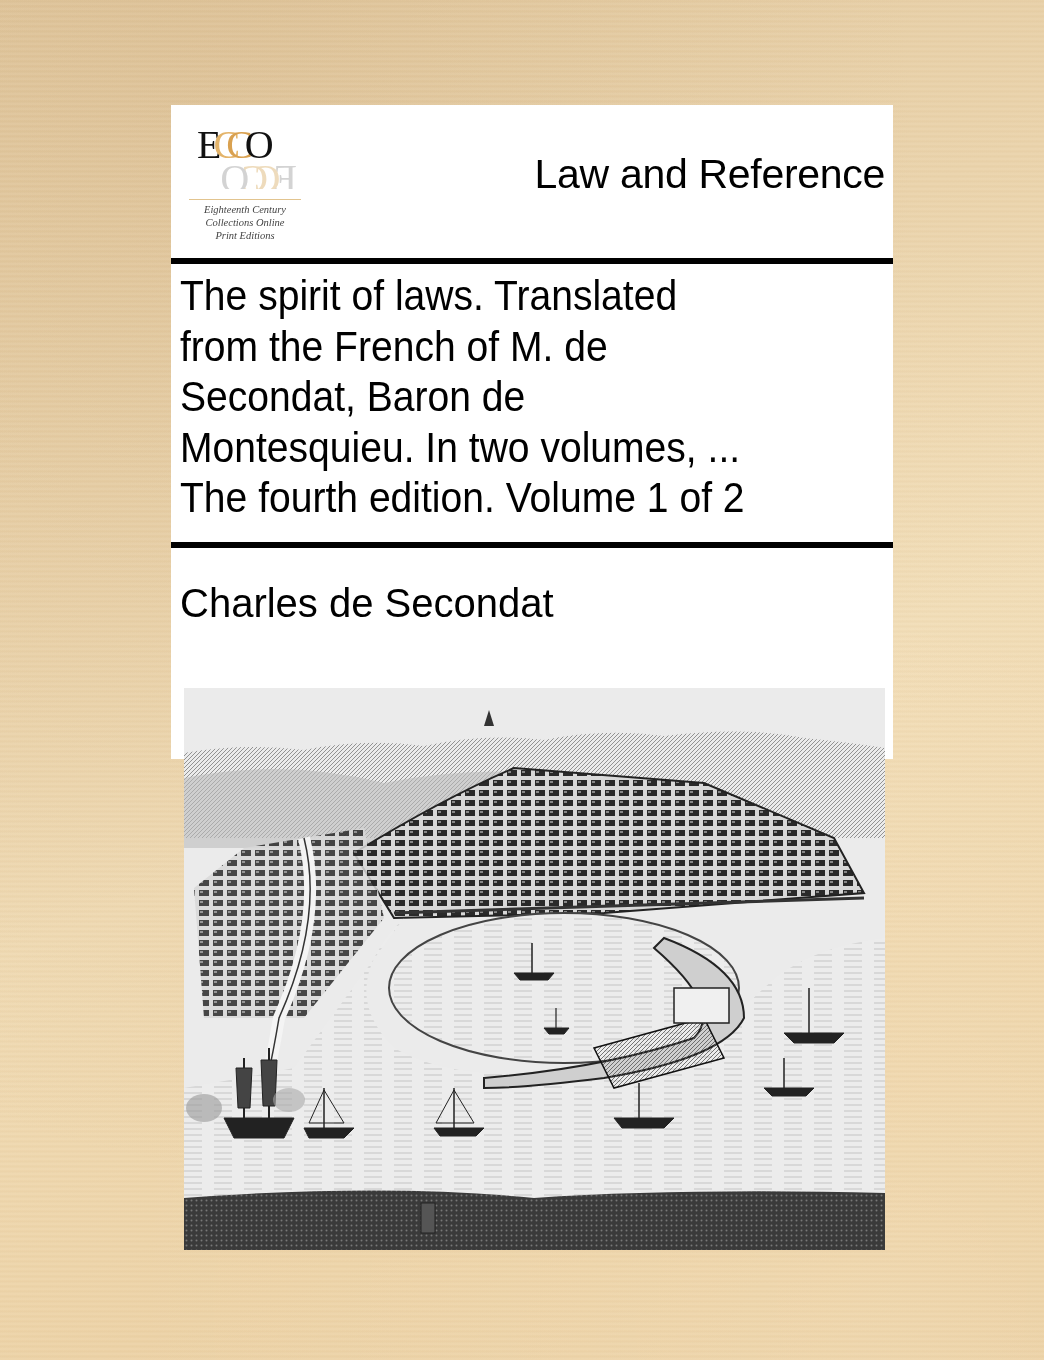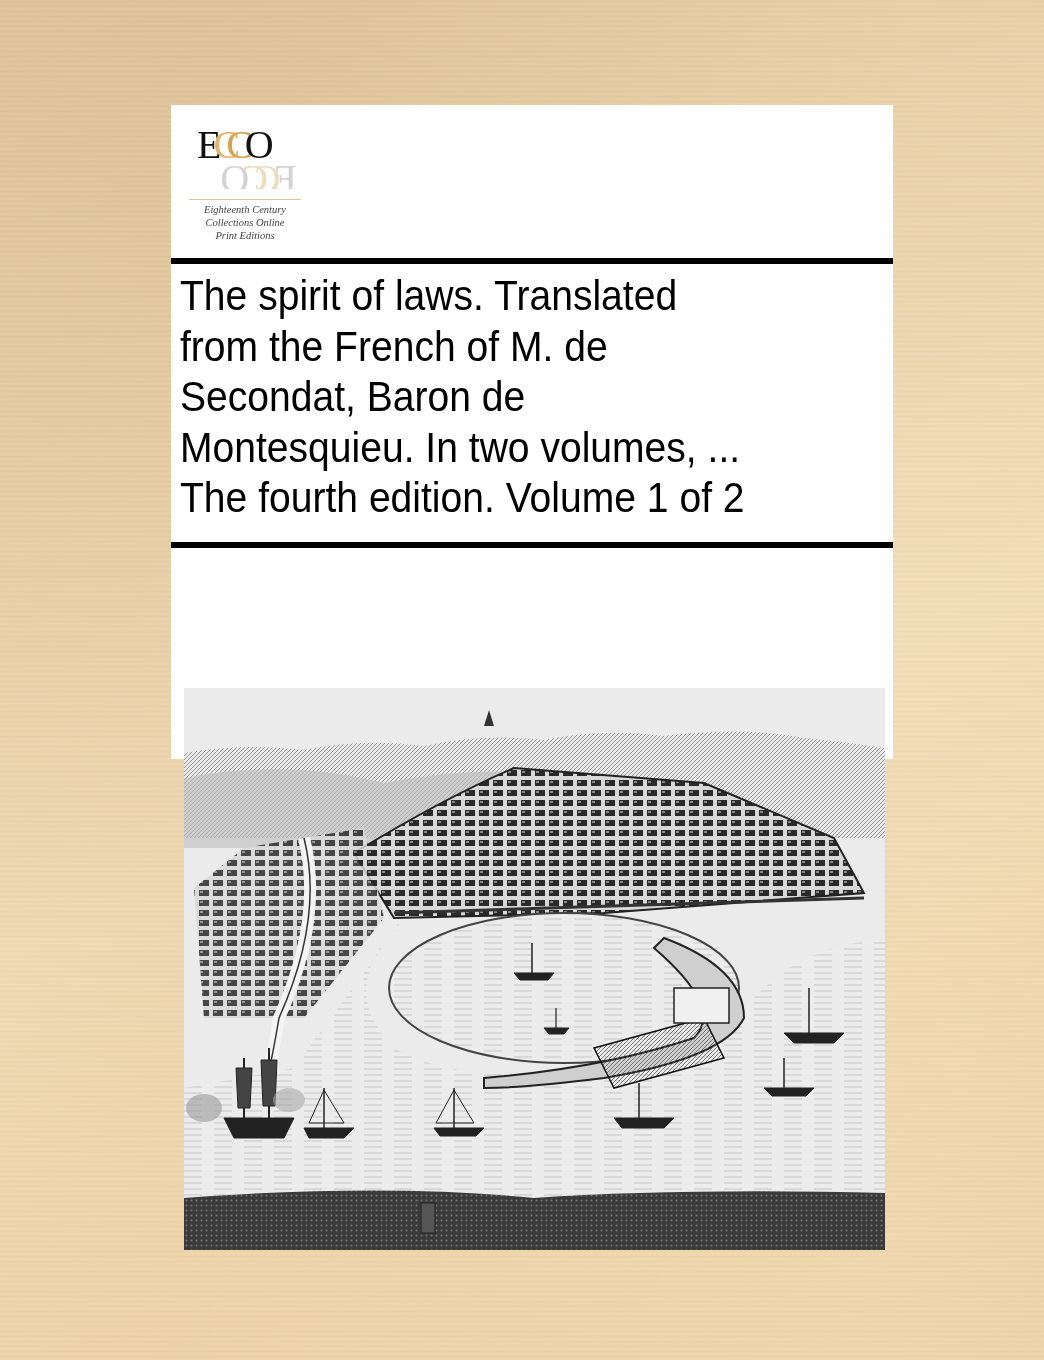--- a/index.html
+++ b/index.html
@@ -79,33 +79,35 @@
       <span>E</span><span class="rc" style="margin-left:-6px">C</span><span class="rc" style="margin-left:-12px">C</span><span style="margin-left:-6px">O</span>
     </div>
     <div class="logo-rule"></div>
     <div class="logo-caption">
       <div>Eighteenth Century</div>
       <div>Collections Online</div>
       <div>Print Editions</div>
     </div>
   </div>
 
+  <div class="series">Law and Reference</div>
 
   <div class="rule rule-1"></div>
 
   <div class="title">
     <div>The spirit of laws. Translated</div>
     <div>from the French of M. de</div>
     <div>Secondat, Baron de</div>
     <div>Montesquieu. In two volumes, ...</div>
     <div>The fourth edition. Volume 1 of 2</div>
   </div>
 
   <div class="rule rule-2"></div>
 
+  <div class="author">Charles de Secondat</div>
 </div>
 
 <div class="engraving">
   <svg width="701" height="562" viewBox="0 0 701 562" xmlns="http://www.w3.org/2000/svg">
     <defs>
       <pattern id="hatch" width="4" height="4" patternUnits="userSpaceOnUse">
         <path d="M0 4 L4 0" stroke="#555" stroke-width="0.8"></path>
       </pattern>
       <pattern id="blocks" width="14" height="10" patternUnits="userSpaceOnUse">
         <rect x="0" y="0" width="14" height="10" fill="#d8d8d8"></rect>

